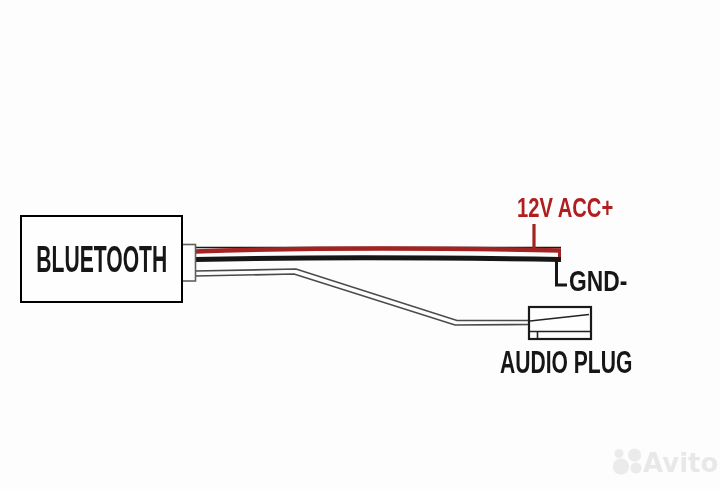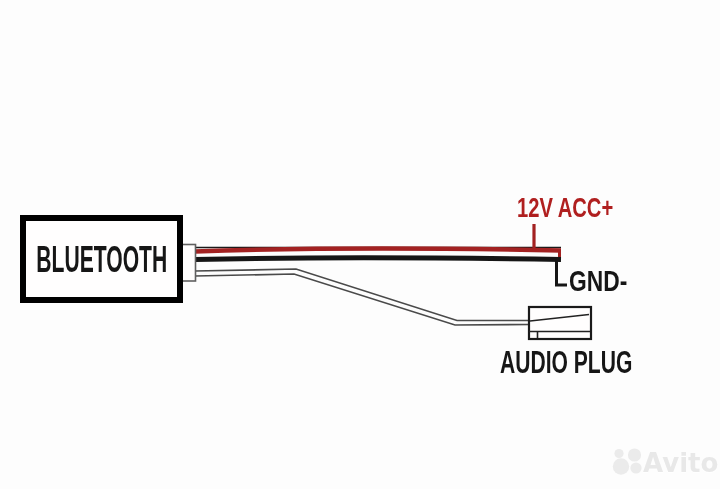--- a/index.html
+++ b/index.html
@@ -9,21 +9,21 @@
     font-family:"Liberation Sans", sans-serif;
   }
   #stage{position:absolute;inset:0;}
   svg{position:absolute;left:0;top:0;}
   .lbl{
     position:absolute;font-weight:bold;white-space:nowrap;
     transform-origin:0 0;color:#161616;letter-spacing:0px;line-height:1;
   }
   #bt-box{
     position:absolute;left:20px;top:215px;width:163px;height:88px;
-    box-sizing:border-box;border:6px solid #000000;background:#fffefe;
+    box-sizing:border-box;border:2px solid #000000;background:#fffefe;
     display:flex;align-items:center;justify-content:center;
   }
   #bt-box .lbl{position:static;font-size:37px;transform:scaleX(0.57);transform-origin:center center;}
   #acc-label{left:517px;top:194px;font-size:28px;color:#b01f1f;transform:scaleX(0.72);}
   #gnd-label{left:569px;top:266px;font-size:30px;transform:scaleX(0.76);}
   #audio-label{left:500px;top:347px;font-size:31px;transform:scaleX(0.68);}
   #watermark{
     position:absolute;left:643px;top:448px;font-size:26px;font-weight:bold;
     color:#e8e8e8;font-family:"DejaVu Sans", sans-serif;
     text-shadow:0 1px 0 #ffffff;

